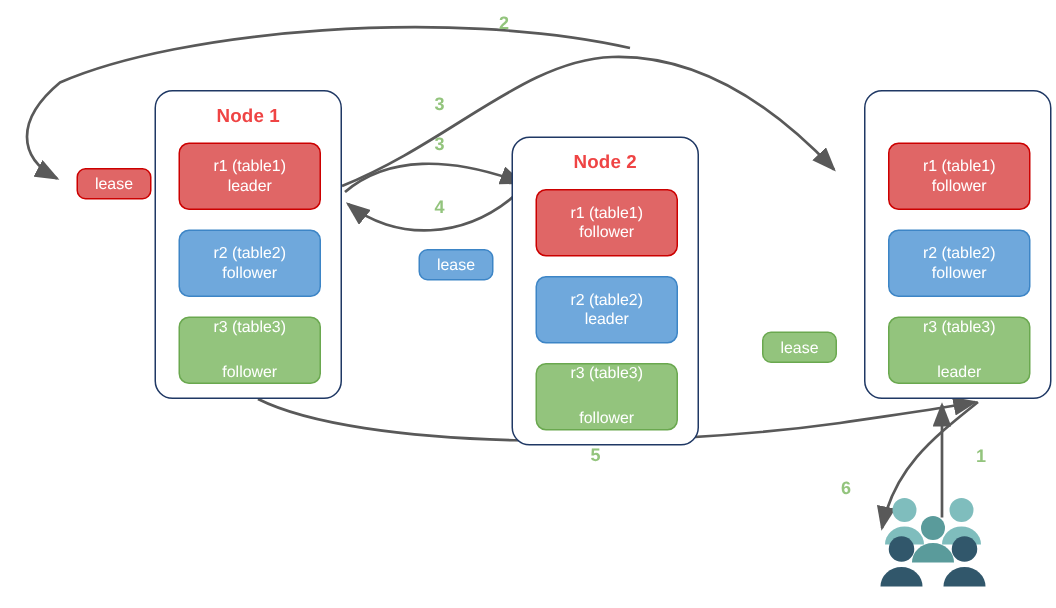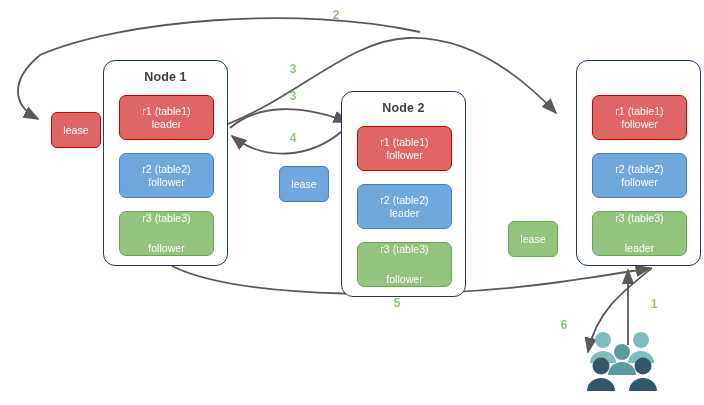--- a/index.html
+++ b/index.html
@@ -31,21 +31,21 @@
     background: #ffffff;
   }
   .node-title {
     position: absolute;
     left: 0;
     right: 0;
     top: 9px;
     text-align: center;
     font-size: 12.5px;
     font-weight: bold;
-    color: #404040;
+    color: #ef4444;
     letter-spacing: 0.1px;
   }
   .range-box {
     position: absolute;
     box-sizing: border-box;
     border-radius: 7px;
     display: flex;
     flex-direction: column;
     align-items: center;
     justify-content: center;
@@ -61,21 +61,21 @@
 
   .lease-box {
     position: absolute;
     box-sizing: border-box;
     border-radius: 6px;
     display: flex;
     align-items: center;
     justify-content: center;
     color: #ffffff;
     font-size: 10.6px;
-    height: 36px;
+    height: 21px;
   }
   .edge-label {
     position: absolute;
     font-size: 12px;
     font-weight: bold;
     color: #93c47d;
     text-align: center;
     white-space: nowrap;
   }
   #users-icon {

